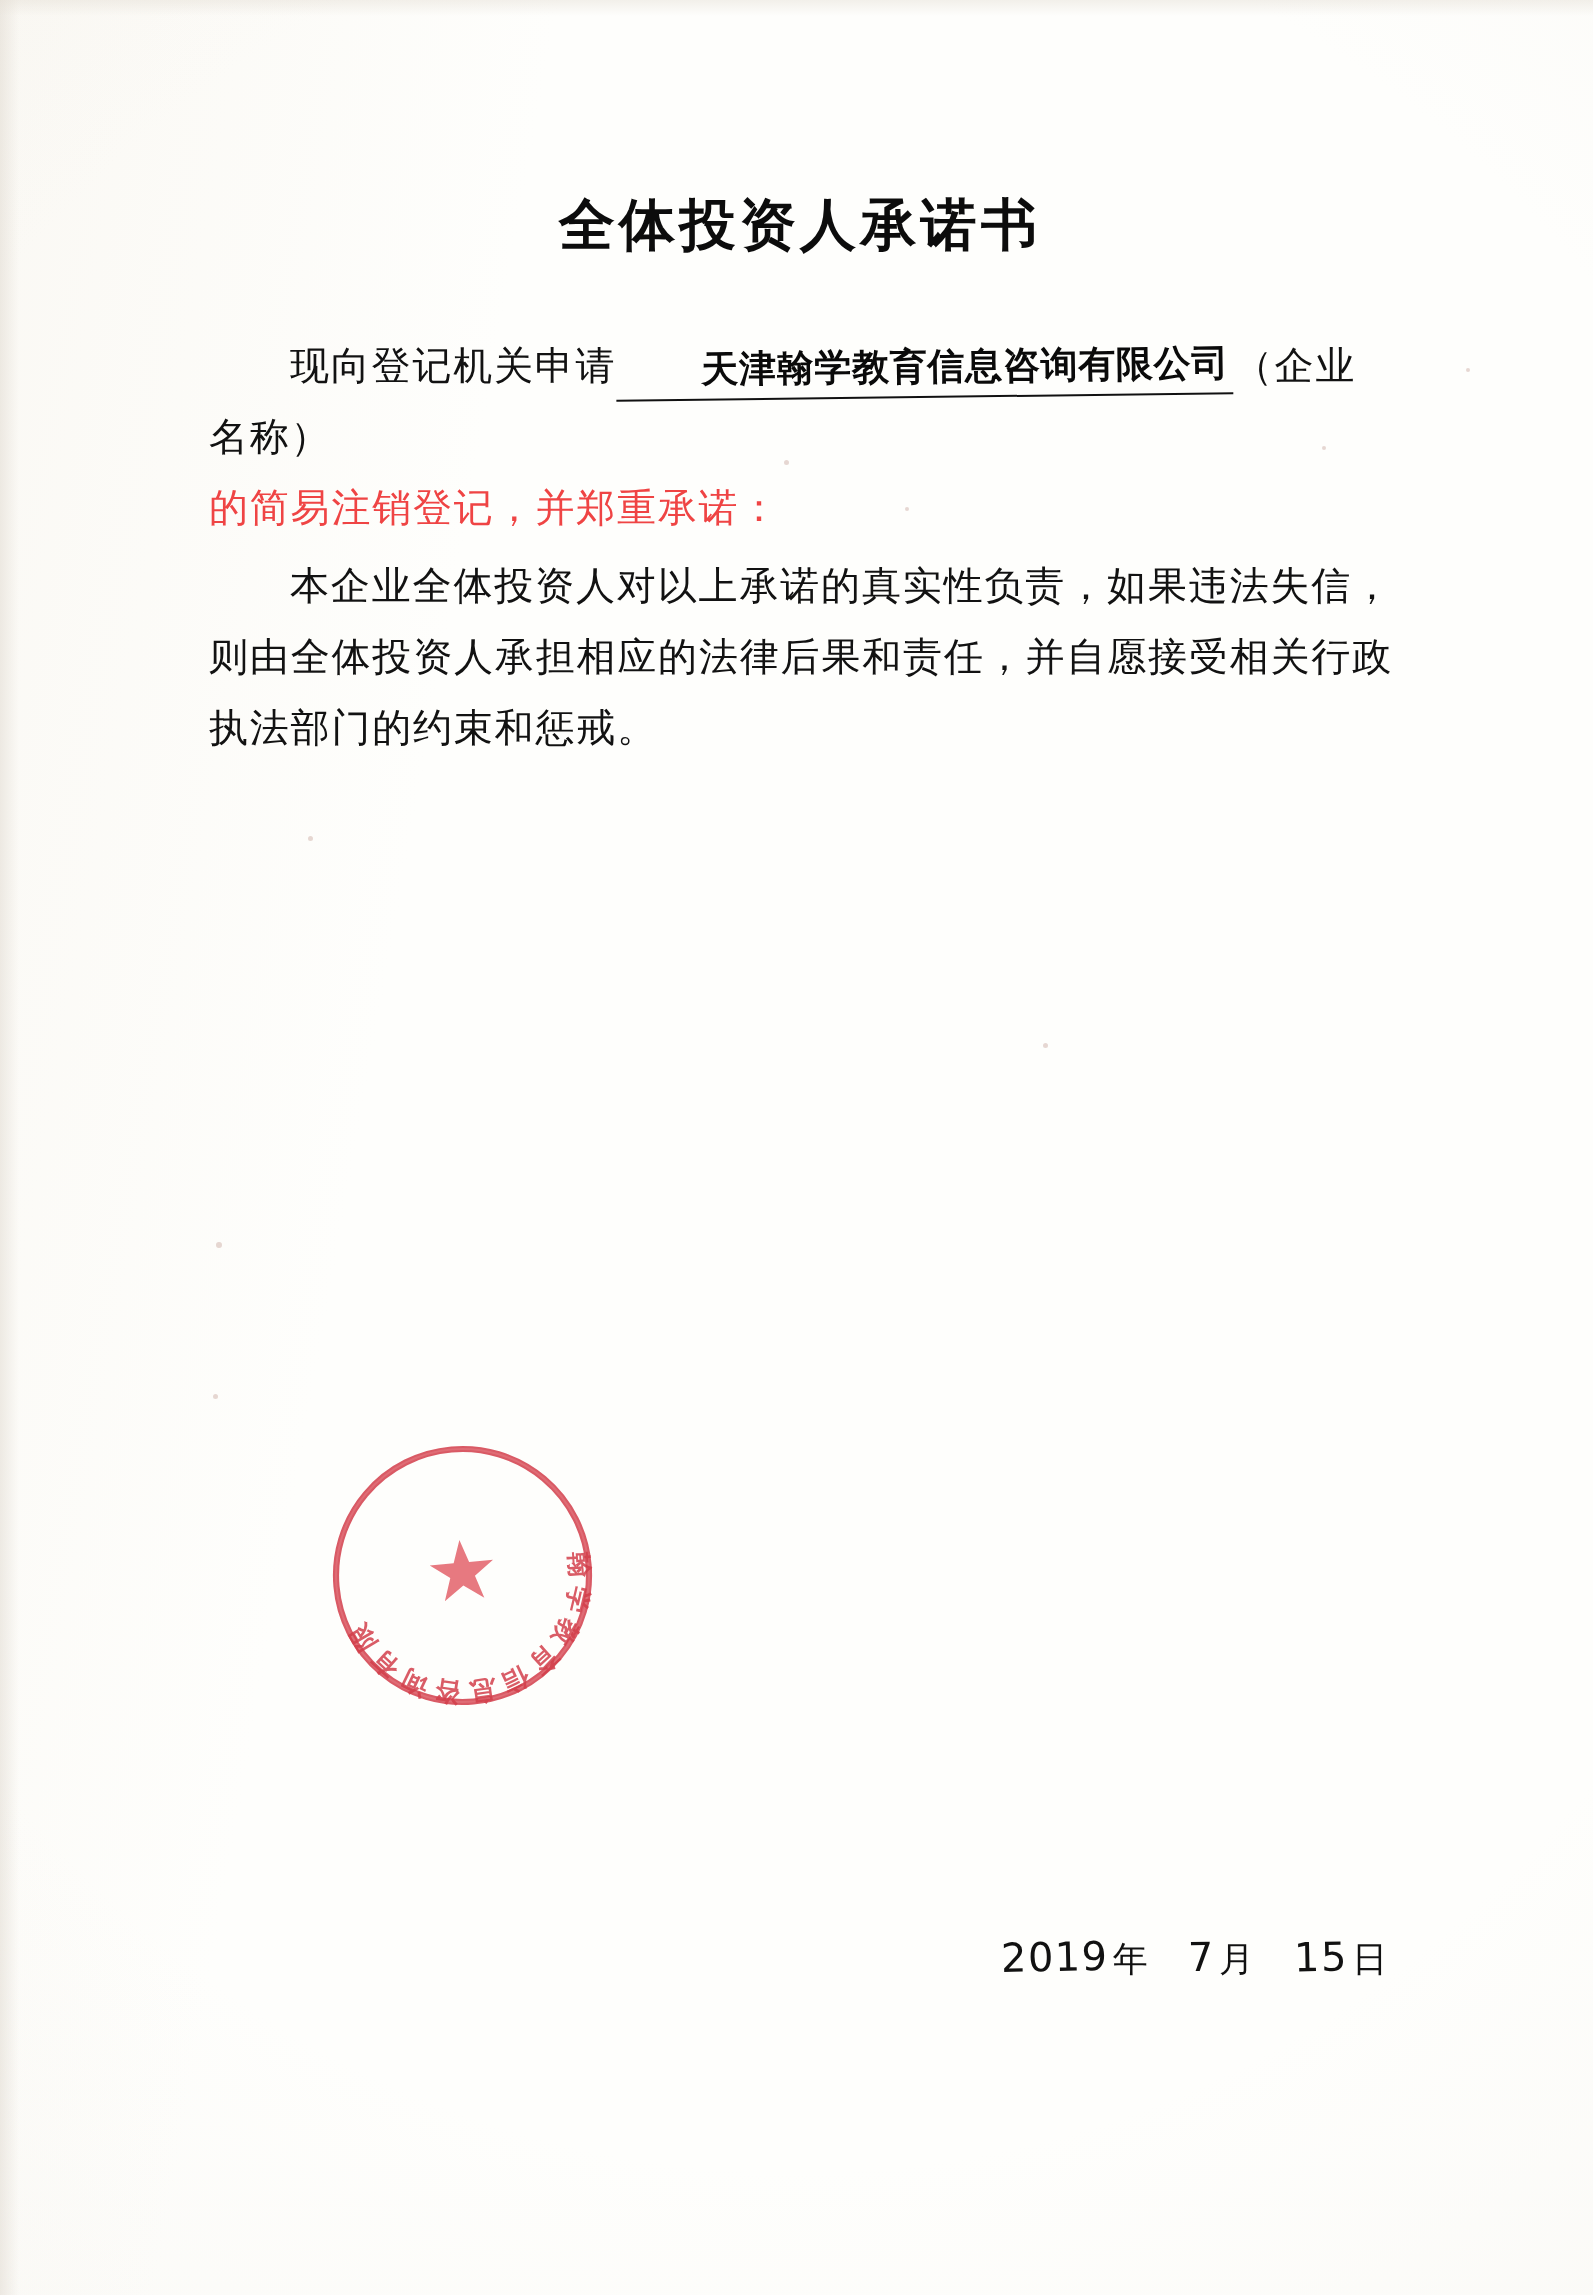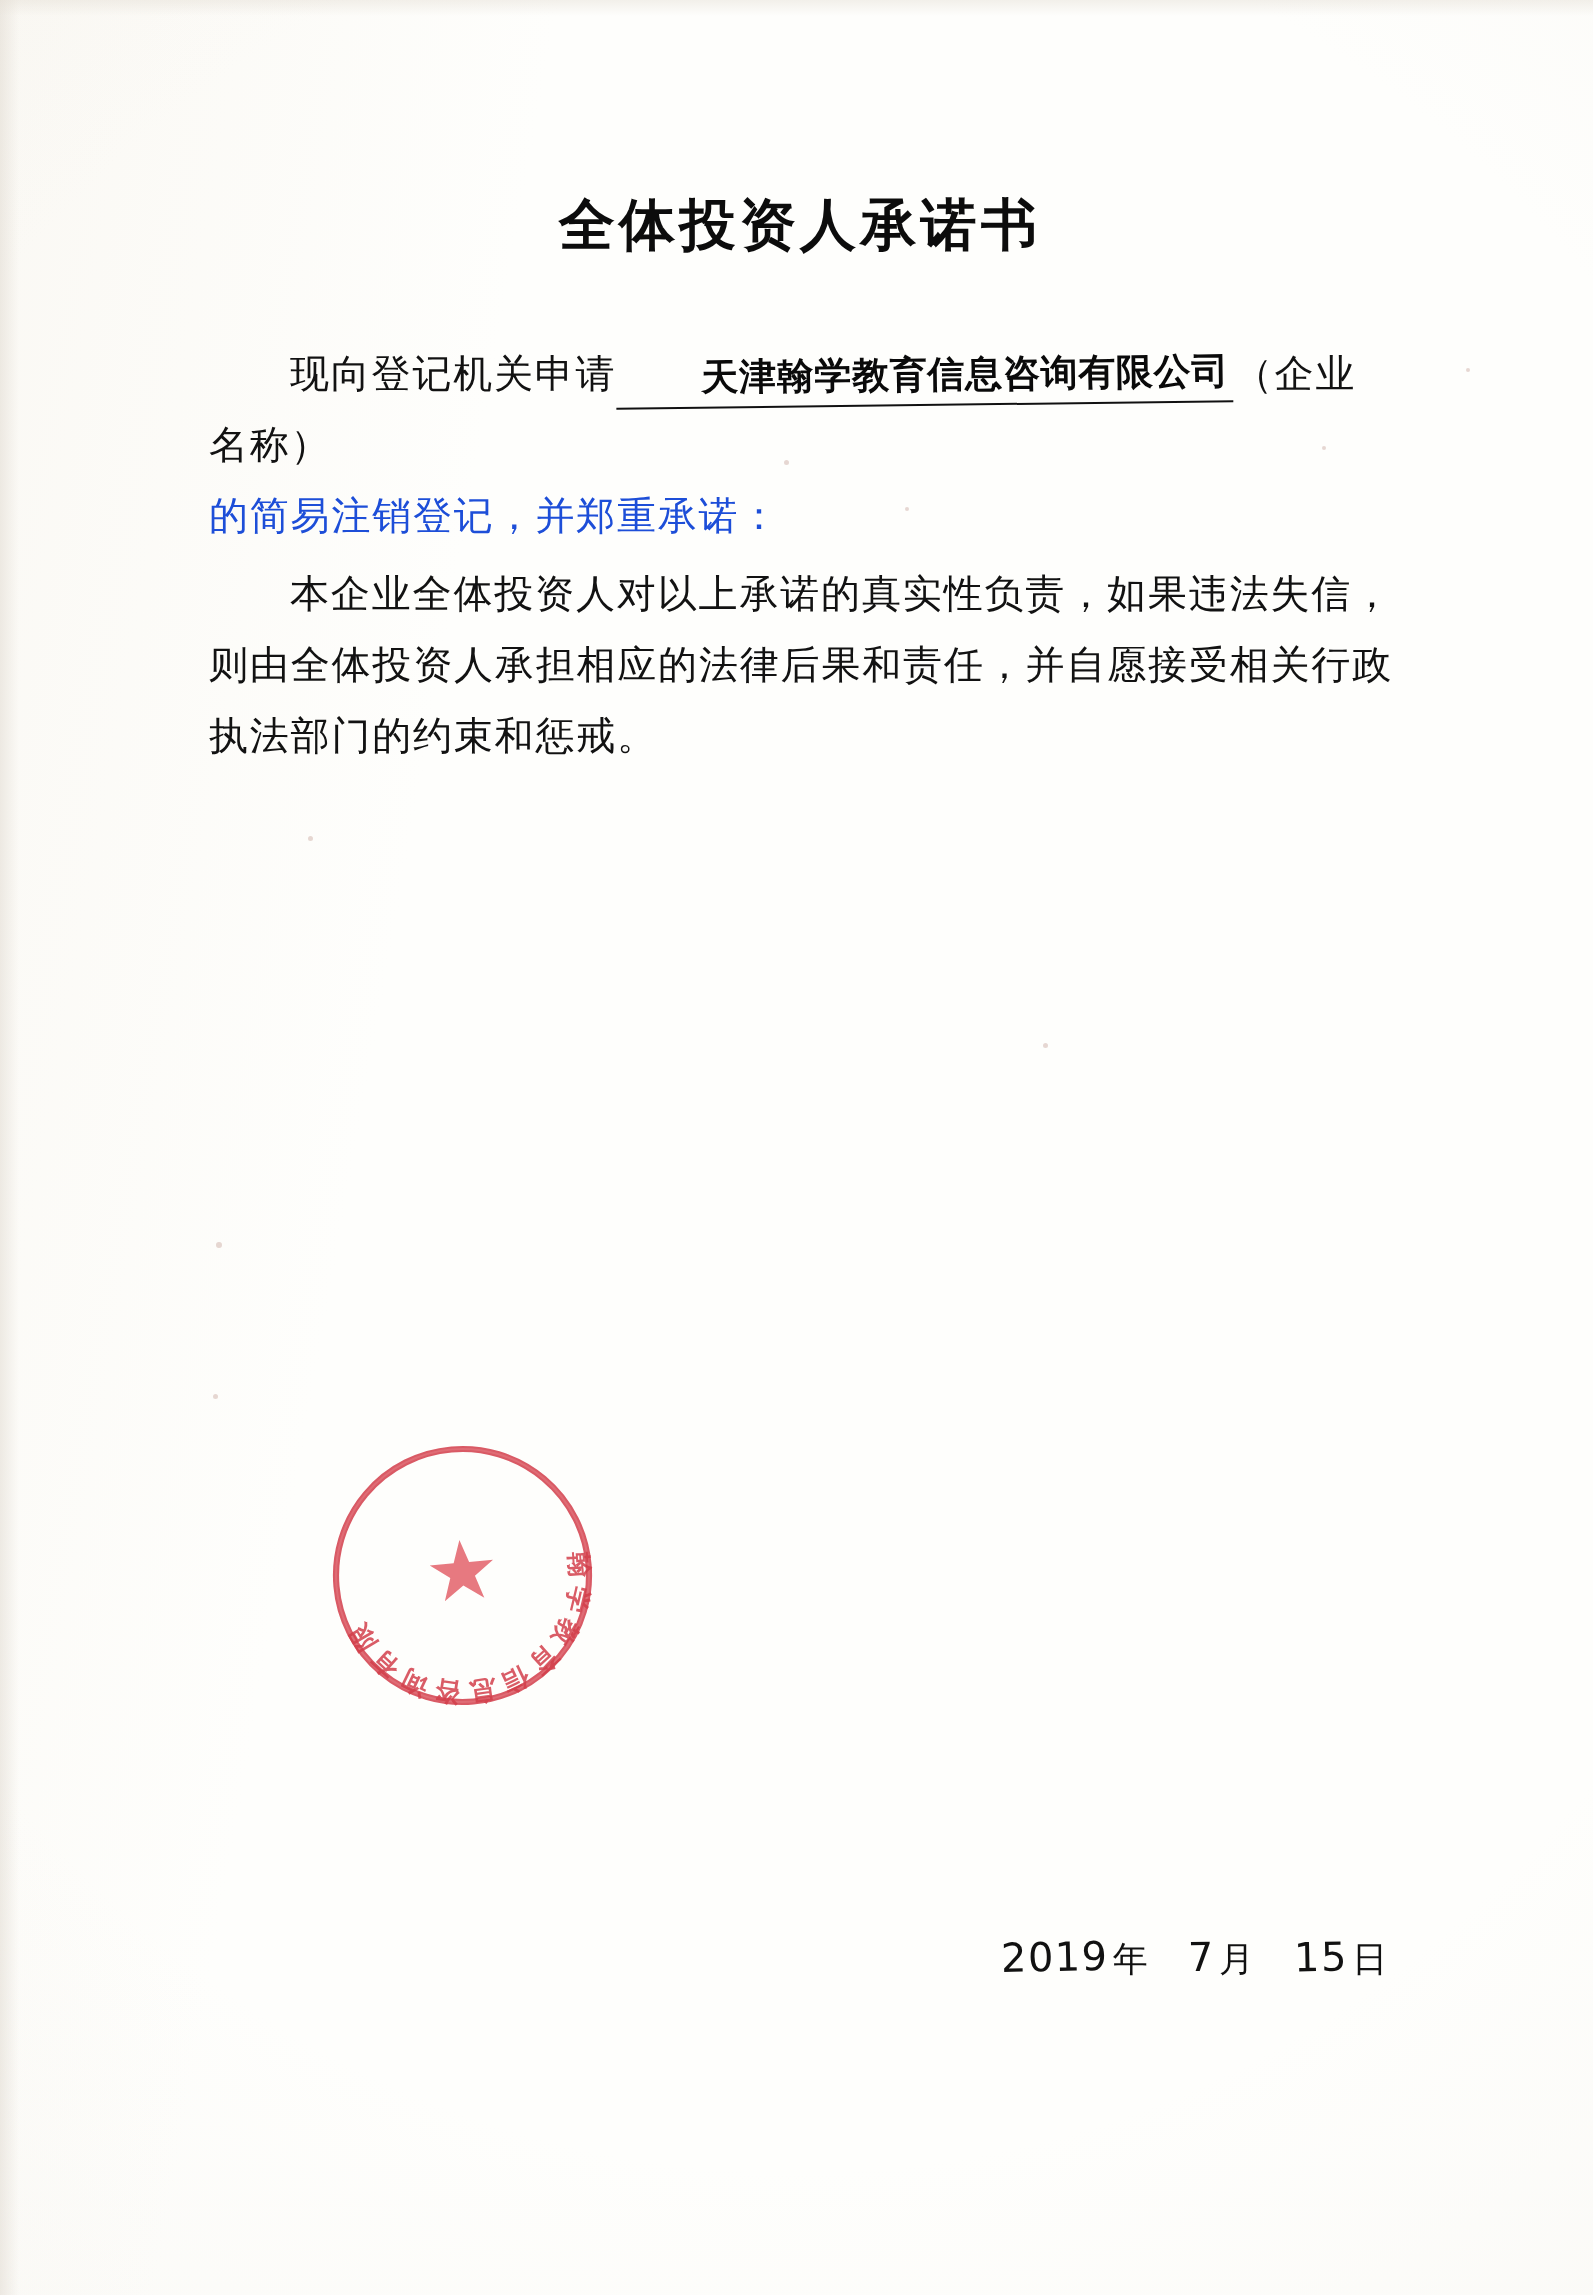--- a/index.html
+++ b/index.html
@@ -46,21 +46,21 @@
     font-family: "DejaVu Serif", "Liberation Serif", serif;
     font-weight: bold;
     font-size: 56px;
     letter-spacing: 4.3px;
     color: #0c0c0c;
   }
 
   .body-block {
     position: absolute;
     left: 209px;
-    top: 338px;
+    top: 330px;
     width: 1184px;
   }
 
   .para {
     font-size: 39px;
     line-height: 71px;
     color: #121212;
     text-align: justify;
     text-justify: inter-character;
     letter-spacing: 1.8px;
@@ -87,21 +87,21 @@
     font-size: 37px;
     letter-spacing: 0.7px;
     line-height: 56px;
     padding: 0 4.3px 1.4px 4.3px;
     transform: rotate(-0.7deg);
     color: #0a0a0a;
   }
   .para-cont {
     font-size: 39px;
     line-height: 71px;
-    color: #1d4ed8;
+    color: #ef4444;
     letter-spacing: 1.8px;
     margin: 0 0 7.2px 0;
     text-indent: 0;
   }
 
   
   .sign-row {
     position: absolute;
     left: 253px;
     top: 1454px;

